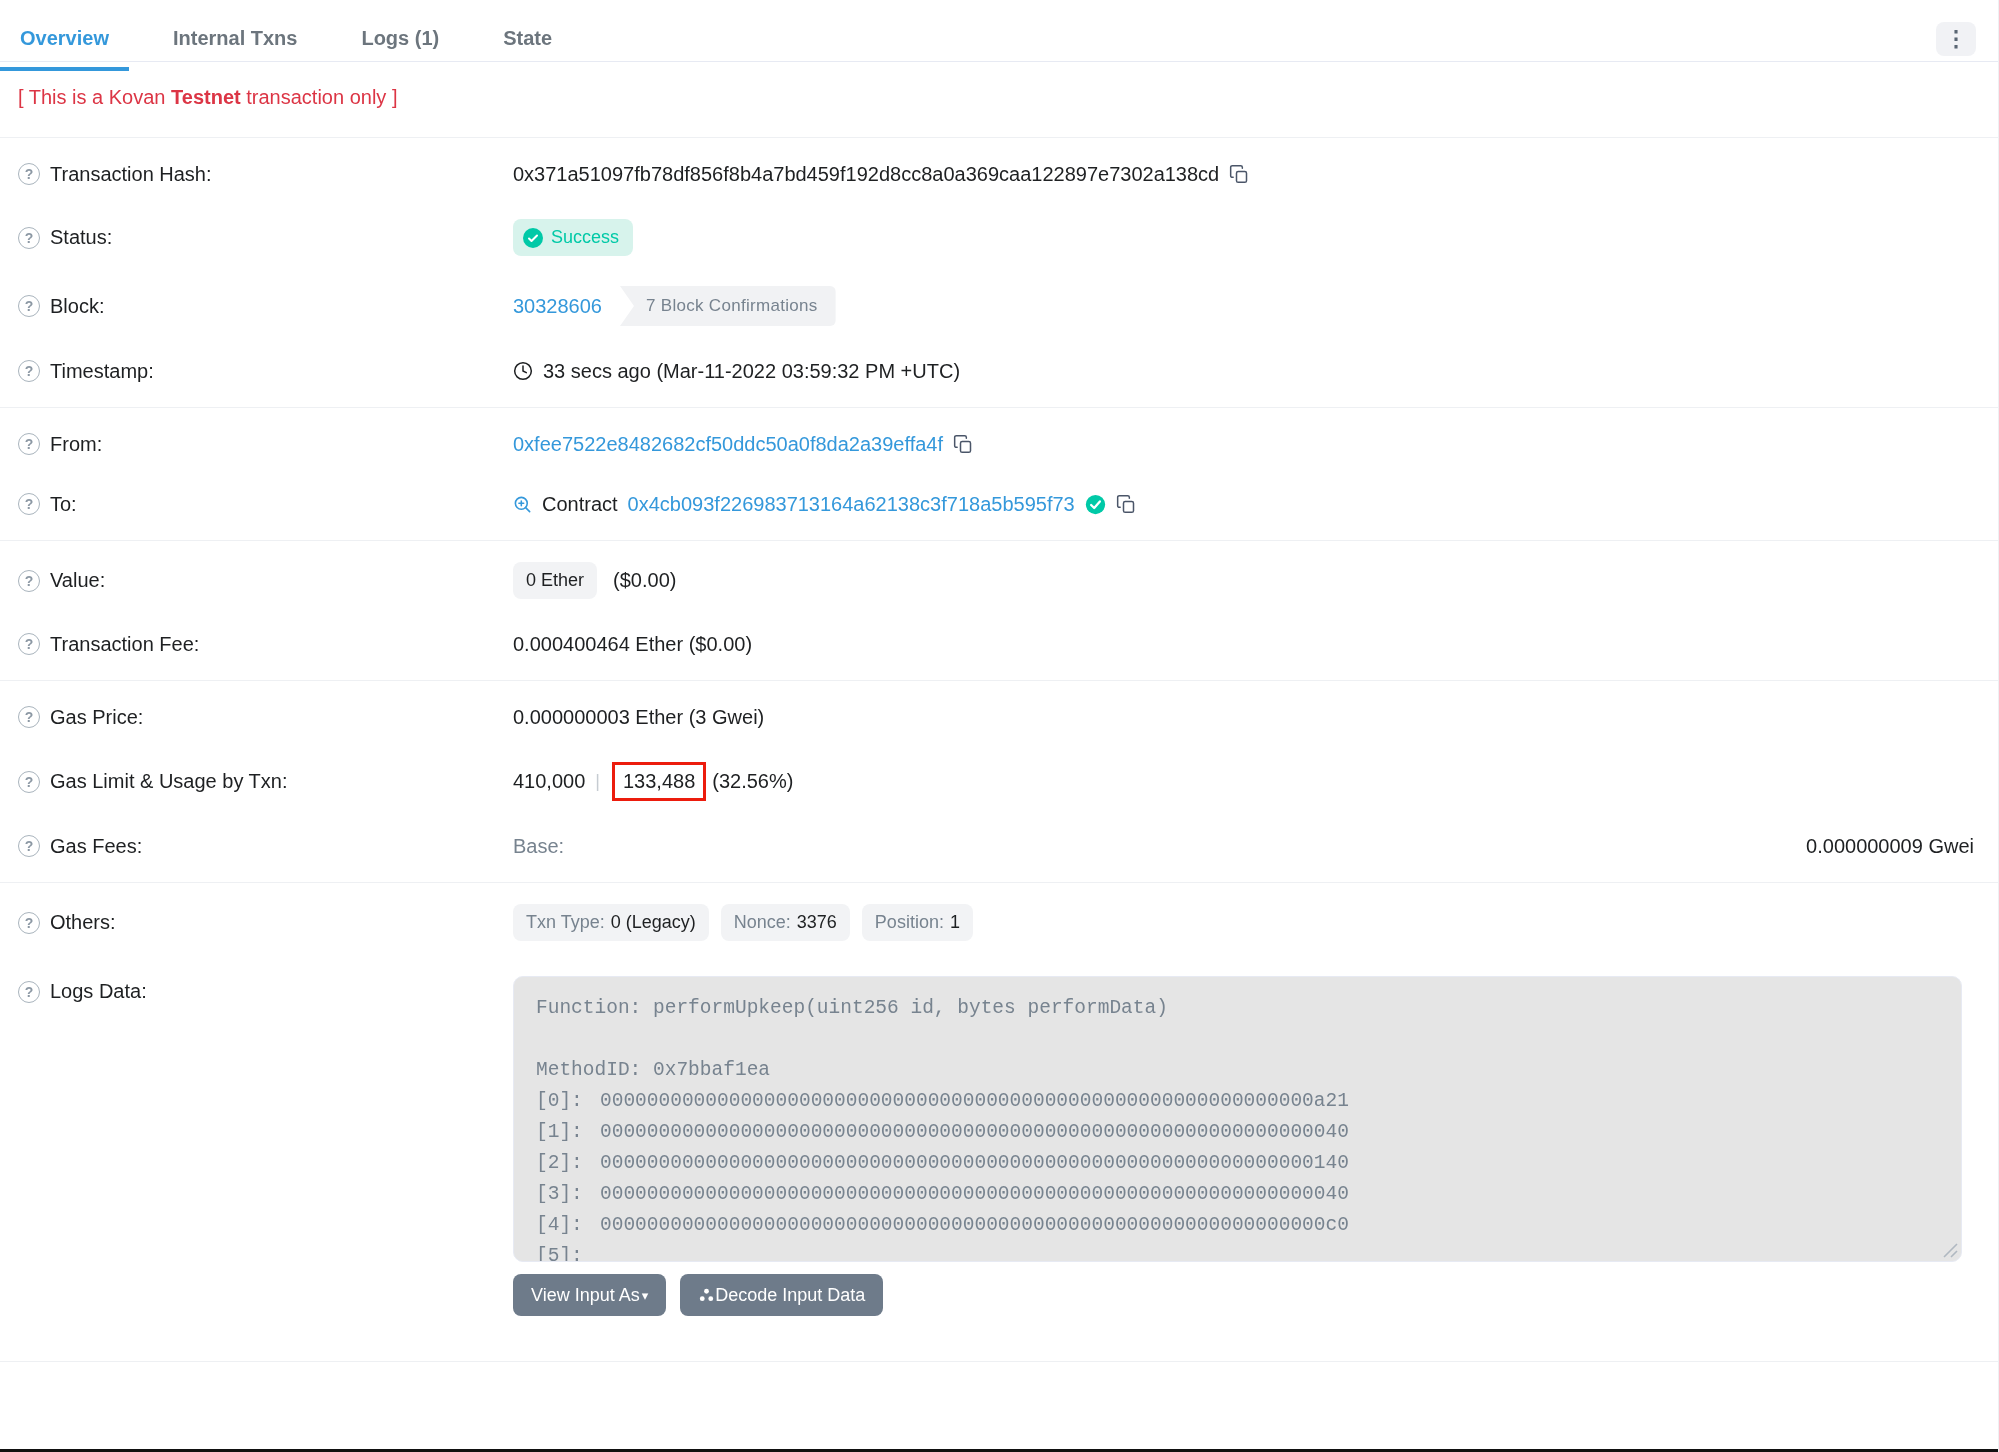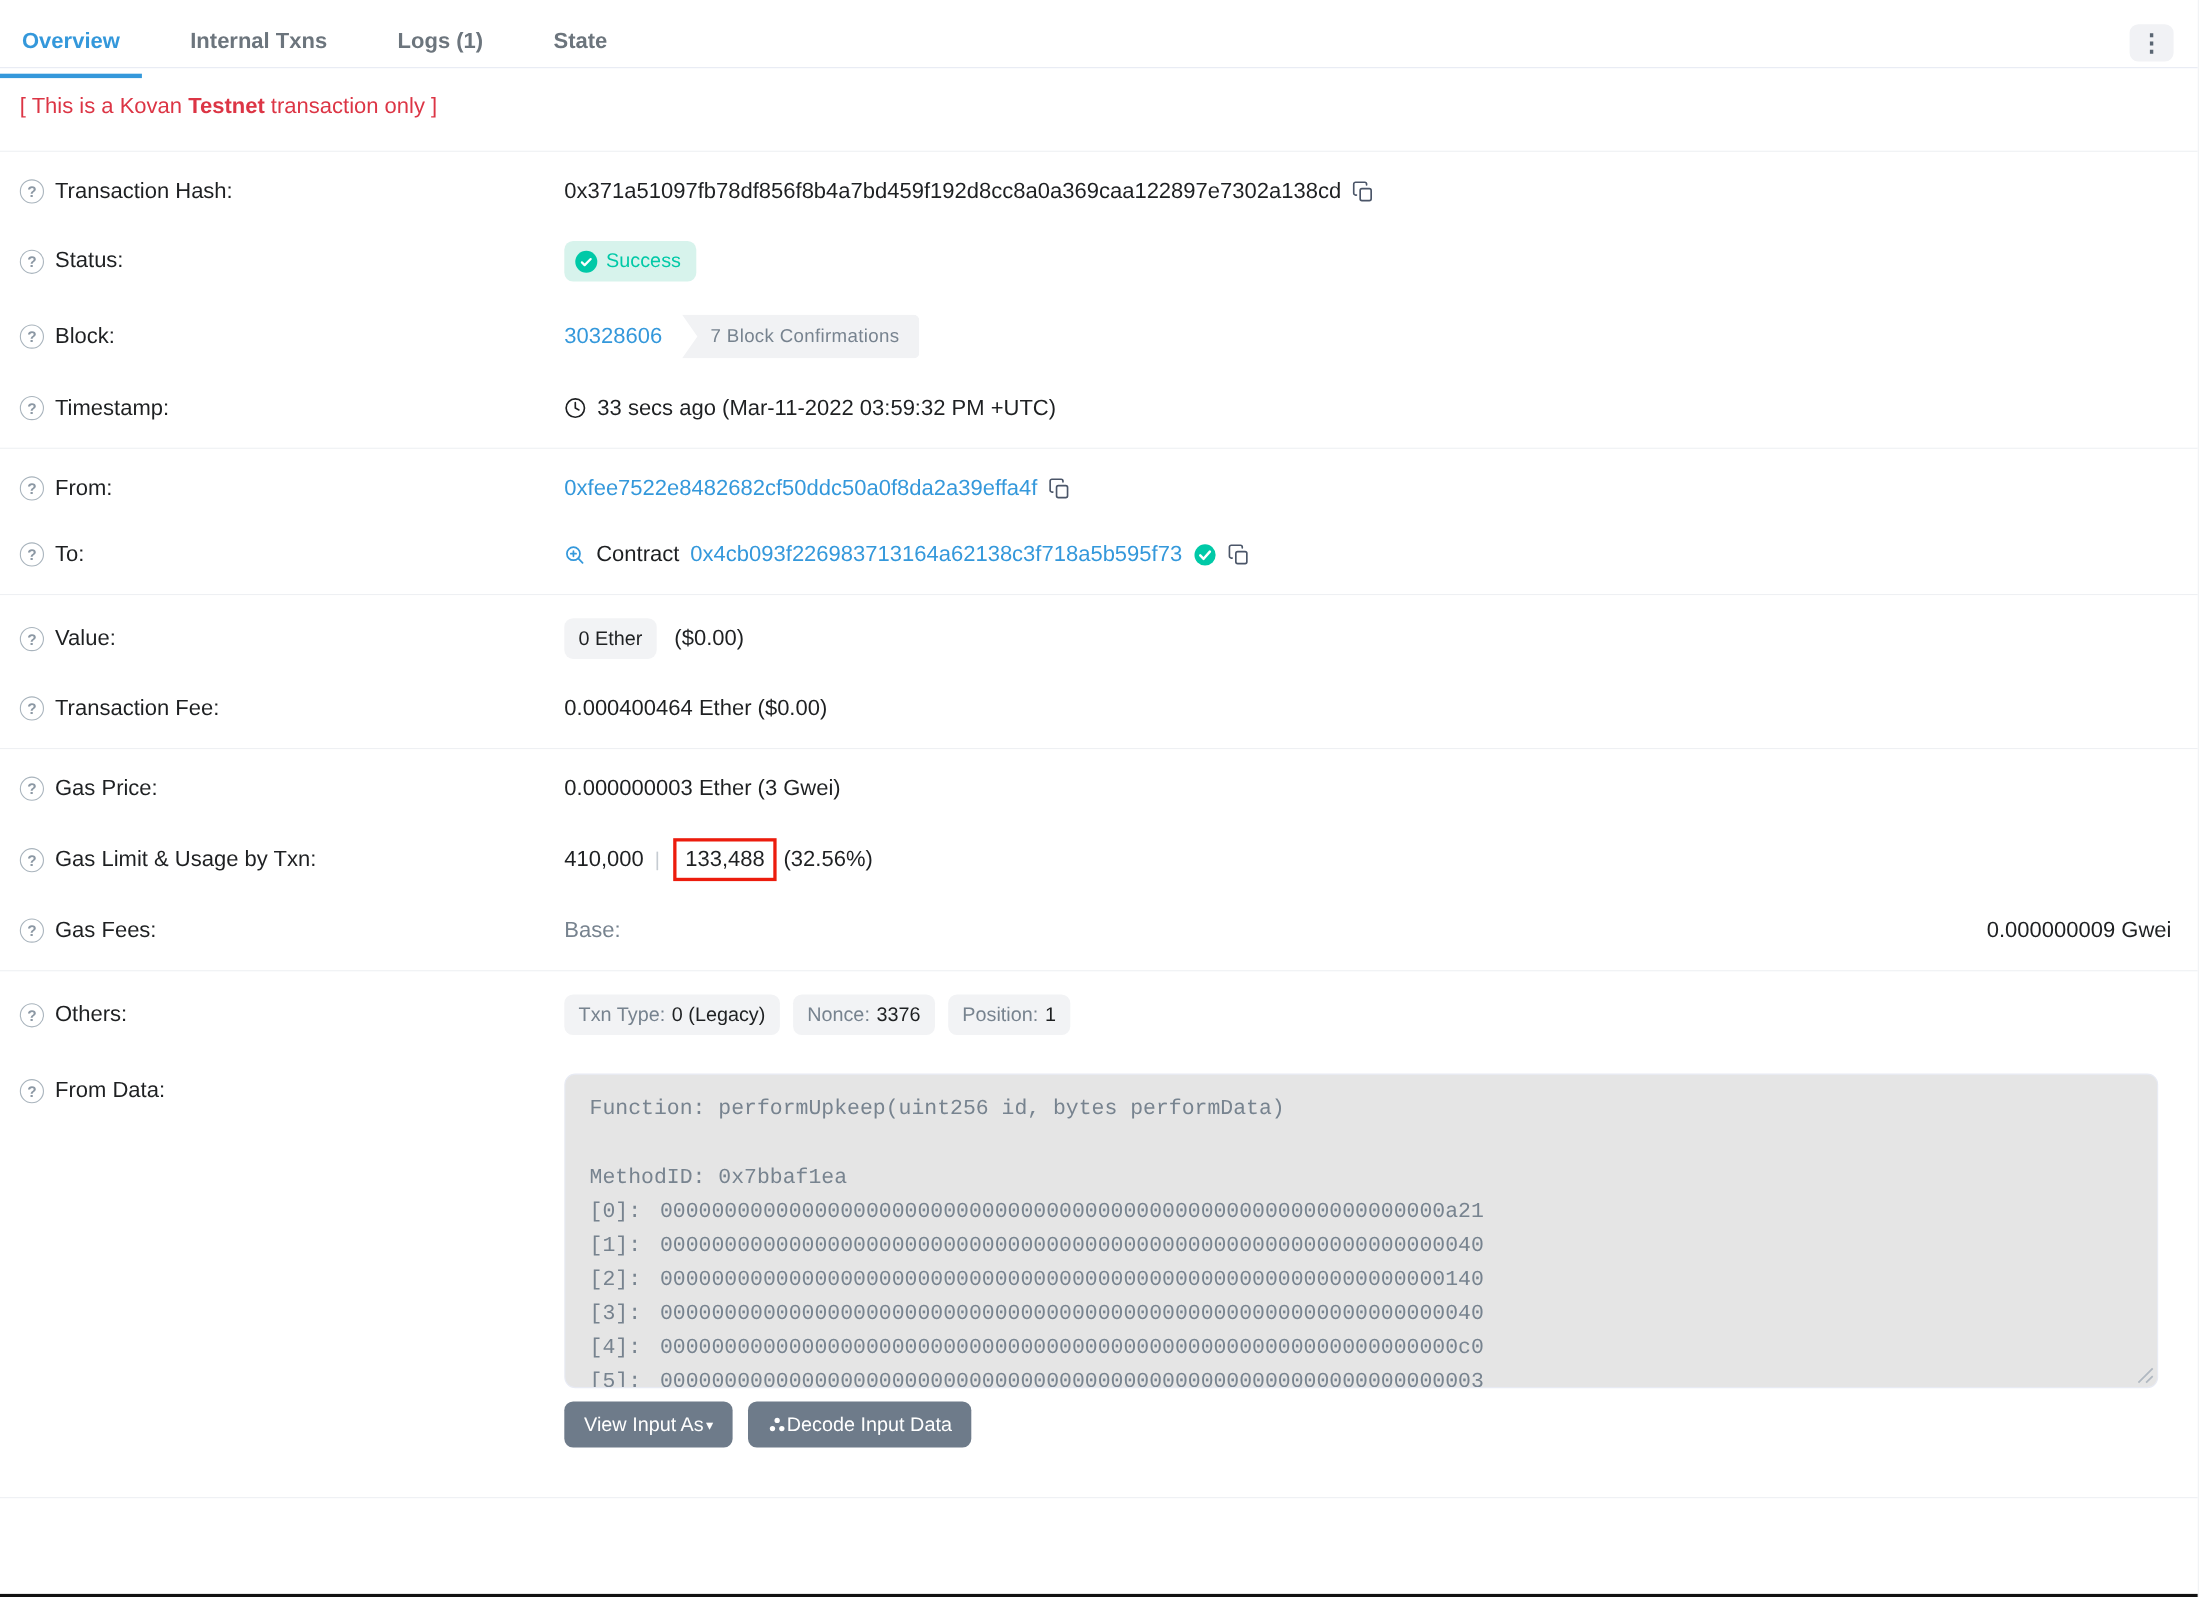--- a/index.html
+++ b/index.html
@@ -277,33 +277,33 @@
         <span class="pill">
             <span class="pill-key">Position:</span>
             <span>1</span>
           </span>
       </div>
     </div>
 
     <div class="row top-align" style="padding-top:20px;">
       <div class="row-label" style="padding-top:4px;">
         <span class="q-icon">?</span>
-        <span>From Data:</span>
+        <span>Logs Data:</span>
       </div>
       <div class="row-value" style="display:block;">
         <div class="code-box">
           <div class="code-line">Function: performUpkeep(uint256 id, bytes performData)</div>
           <div class="blank-line"></div>
           <div class="code-line">MethodID: 0x7bbaf1ea</div>
           <div class="code-line"><span class="idx">[0]:</span><span>0000000000000000000000000000000000000000000000000000000000000a21</span></div>
           <div class="code-line"><span class="idx">[1]:</span><span>0000000000000000000000000000000000000000000000000000000000000040</span></div>
           <div class="code-line"><span class="idx">[2]:</span><span>0000000000000000000000000000000000000000000000000000000000000140</span></div>
           <div class="code-line"><span class="idx">[3]:</span><span>0000000000000000000000000000000000000000000000000000000000000040</span></div>
           <div class="code-line"><span class="idx">[4]:</span><span>00000000000000000000000000000000000000000000000000000000000000c0</span></div>
-          <div class="code-line"><span class="idx">[5]:</span><span>0000000000000000000000000000000000000000000000000000000000000003</span></div>
+          <div class="code-line"><span class="idx">[5]:</span></div>
           <svg class="resize-grip" width="15" height="15" viewBox="0 0 15 15">
               <path d="M14 1 L1 14 M14 8 L8 14" stroke="#b0b8c1" stroke-width="1.6" fill="none"></path>
             </svg>
         </div>
 
         <div class="btn-row" style="padding-left:0;">
           <button class="btn">
               <span>View Input As</span>
               <span class="chev">▾</span>
             </button>

